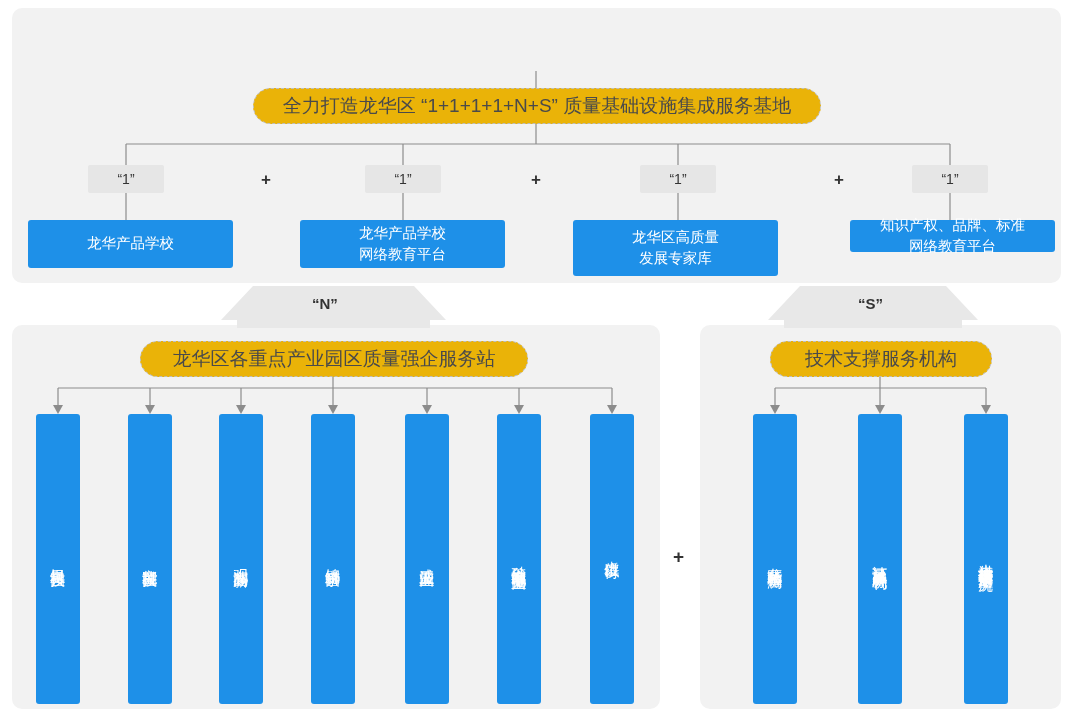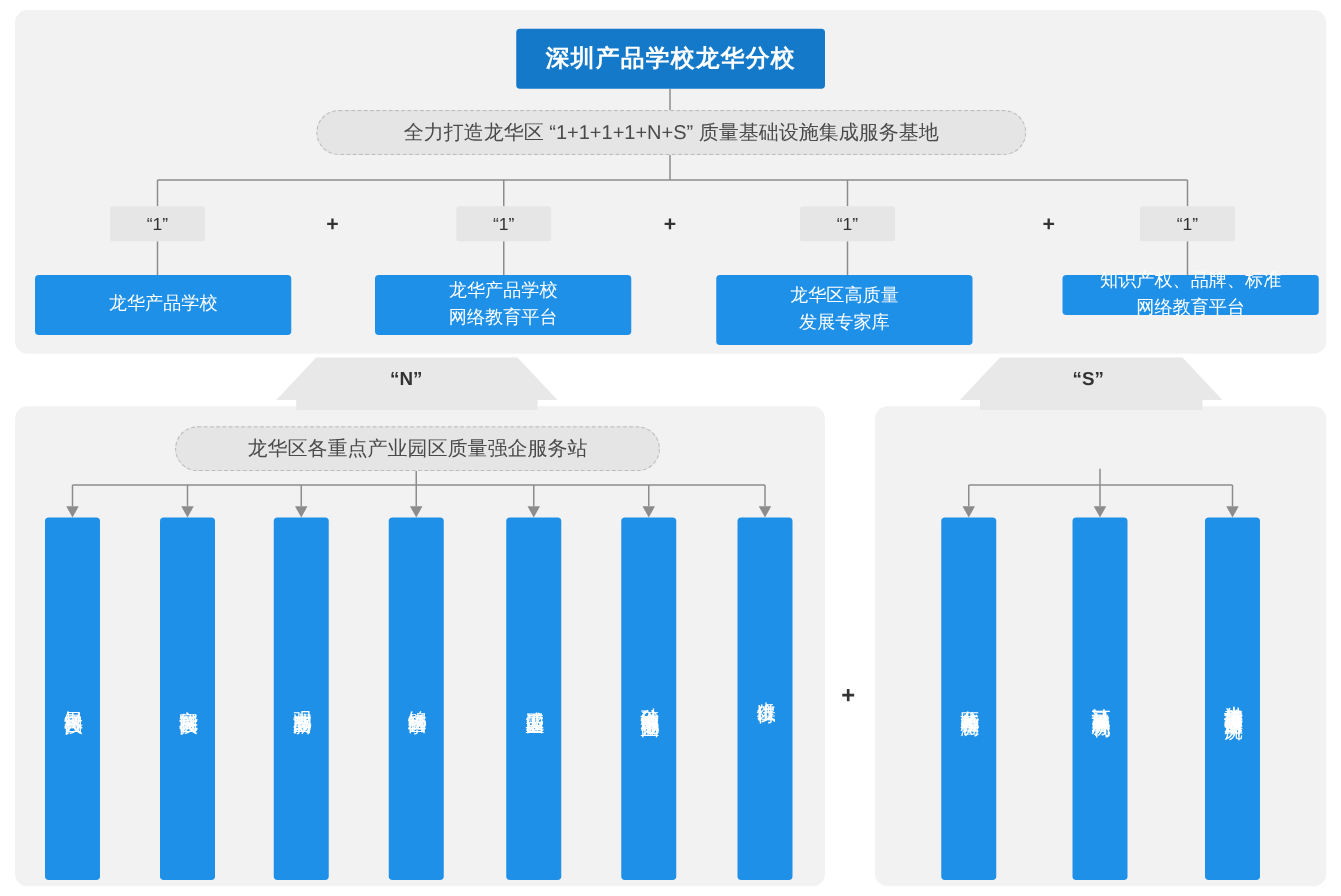--- a/index.html
+++ b/index.html
@@ -55,26 +55,26 @@
     left: 413px;
     top: 23px;
     width: 247px;
     height: 48px;
   }
 
   .dashed-box {
     position: absolute;
     border: 1px dashed #bdbdbd;
     border-radius: 18px;
-    background: #e5e5e5;
+    background: #eab308;
     color: #4a4a4a;
     display: flex;
     align-items: center;
     justify-content: center;
-    font-size: 16px;
+    font-size: 19px;
   }
   #goal-box {
     left: 253px;
     top: 88px;
     width: 566px;
     height: 34px;
   }
   #cluster-a-box {
     left: 140px;
     top: 341px;
@@ -223,21 +223,20 @@
     <line x1="880" y1="375" x2="880" y2="388" stroke="#8c8c8c" stroke-width="1.2"></line>
     <line x1="775" y1="388" x2="986" y2="388" stroke="#8c8c8c" stroke-width="1.2"></line>
     <line x1="775" y1="388" x2="775" y2="405" stroke="#8c8c8c" stroke-width="1.2"></line>
     <line x1="880" y1="388" x2="880" y2="405" stroke="#8c8c8c" stroke-width="1.2"></line>
     <line x1="986" y1="388" x2="986" y2="405" stroke="#8c8c8c" stroke-width="1.2"></line>
     <polygon points="770,405 780,405 775,414" fill="#8c8c8c"></polygon>
     <polygon points="875,405 885,405 880,414" fill="#8c8c8c"></polygon>
     <polygon points="981,405 991,405 986,414" fill="#8c8c8c"></polygon>
   </svg>
 
-  <div class="title-box" id="root-title">深圳产品学校龙华分校</div>
 
   <div class="dashed-box" id="goal-box">全力打造龙华区 “1+1+1+1+N+S” 质量基础设施集成服务基地</div>
 
   <div class="chip" id="chip-0">“1”</div>
   <div class="chip" id="chip-1">“1”</div>
   <div class="chip" id="chip-2">“1”</div>
   <div class="chip" id="chip-3">“1”</div>
 
   <div class="plus" id="plus-0">+</div>
   <div class="plus" id="plus-1">+</div>
@@ -265,20 +264,21 @@
     <span>
       <span>知识产权、品牌、标准</span><br>
       <span>网络教育平台</span>
     </span>
   </div>
 
   <div class="arrow-label" id="label-N">“N”</div>
   <div class="arrow-label" id="label-S">“S”</div>
 
   <div class="dashed-box" id="cluster-a-box">龙华区各重点产业园区质量强企服务站</div>
+  <div class="dashed-box" id="cluster-b-box">技术支撑服务机构</div>
 
   <div id="cluster-a-bars">
       <div class="vbar" style="left: 36px; top: 414px; width: 44px; height: 290px;">
         <span>银星科技园</span>
       </div>
       <div class="vbar" style="left: 128px; top: 414px; width: 44px; height: 290px;">
         <span>宝能科技园</span>
       </div>
       <div class="vbar" style="left: 219px; top: 414px; width: 44px; height: 290px;">
         <span>观澜高新园</span>

